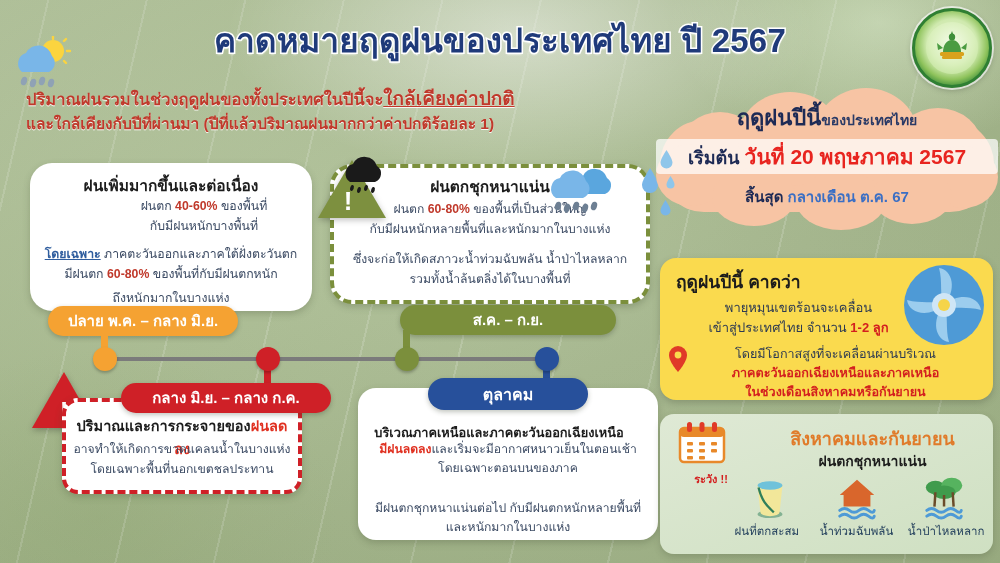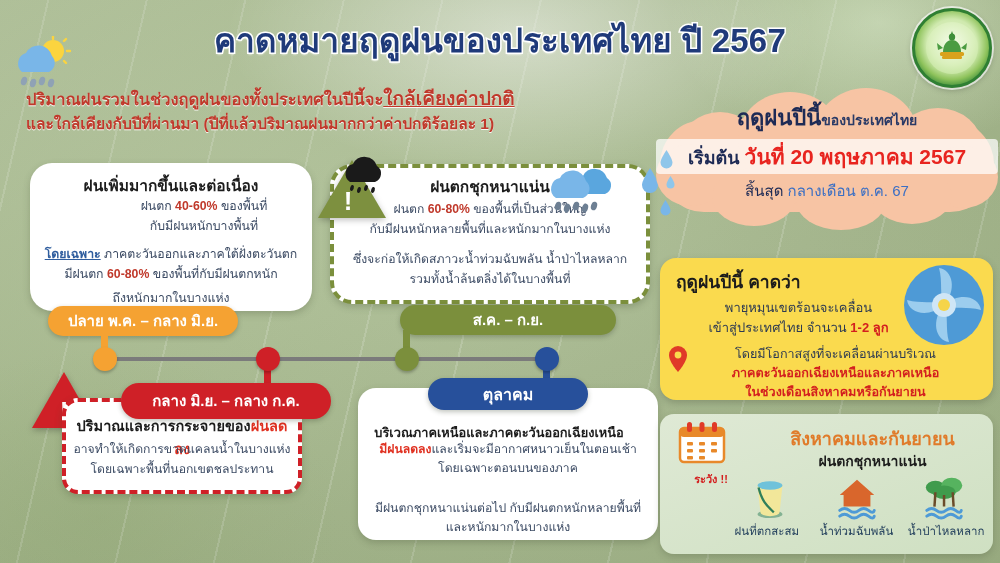--- a/index.html
+++ b/index.html
@@ -164,21 +164,21 @@
   #tri-red {
     position:absolute; left:32px; top:372px; width:0;height:0;
     border-left:32px solid transparent; border-right:32px solid transparent;
     border-bottom:56px solid #cf2027;
     filter: drop-shadow(0 2px 3px rgba(0,0,0,.28));
   }
   #tri-red-bang {
     position:absolute; left:64px; top:398px; color:#fff; font-size:26px;
     font-weight:bold; line-height:1; transform:translateX(-50%);
   }
-  #pill3 { left:121px; top:383px; width:210px; height:36px; background:#cf2027; font-size:15px; }
+  #pill3 { left:121px; top:383px; width:210px; height:30px; background:#cf2027; font-size:15px; }
 
   
   #card4 {
     left:358px; top:388px; width:300px; height:152px; border-radius:18px; background:#fff;
   }
   #card4 .h1 { position:absolute; left:6px; right:24px; top:34px; text-align:center;
     font-size:12.8px; font-weight:bold; color:#1c1c1c; }
   #card4 .b1 { position:absolute; left:6px; right:6px; top:52px; text-align:center;
     font-size:12.2px; color:#3b4a63; line-height:1.58; }
   #card4 .h2 { position:absolute; left:6px; right:6px; top:93px; text-align:center;
@@ -197,21 +197,21 @@
     background:#f7c4a4; border-radius:44px;
   }
   #cloud-text { position:absolute; left:656px; top:100px; width:342px; text-align:center; }
   #cloud-text .l1 { font-size:22px; font-weight:bold; color:#1d2a55; }
   #cloud-text .l1 small { font-size:14px; font-weight:bold; color:#2a3a66; }
   #cloud-text .l2 {
     margin-top:4px; font-size:18px; font-weight:bold; color:#1d2a55;
     background:rgba(255,255,255,.72); border-radius:4px; padding:1px 0;
   }
   #cloud-text .l2 .red { color:#e8241f; font-size:21px; }
-  #cloud-text .l3 { margin-top:5px; font-size:15px; font-weight:normal; color:#1d2a55; }
+  #cloud-text .l3 { margin-top:11px; font-size:15px; font-weight:bold; color:#1d2a55; }
   #cloud-text .l3 .blue { color:#3b6fc4; }
 
   .sidedrop1 { position:absolute; left:660px; top:150px; width:13px; height:19px; }
   .sidedrop2 { position:absolute; left:666px; top:176px; width:9px; height:13px; }
 
   
   #cardY {
     left:660px; top:258px; width:333px; height:142px;
     background:#fada4e; border-radius:16px;
     box-shadow:0 3px 7px rgba(60,70,45,.28);

